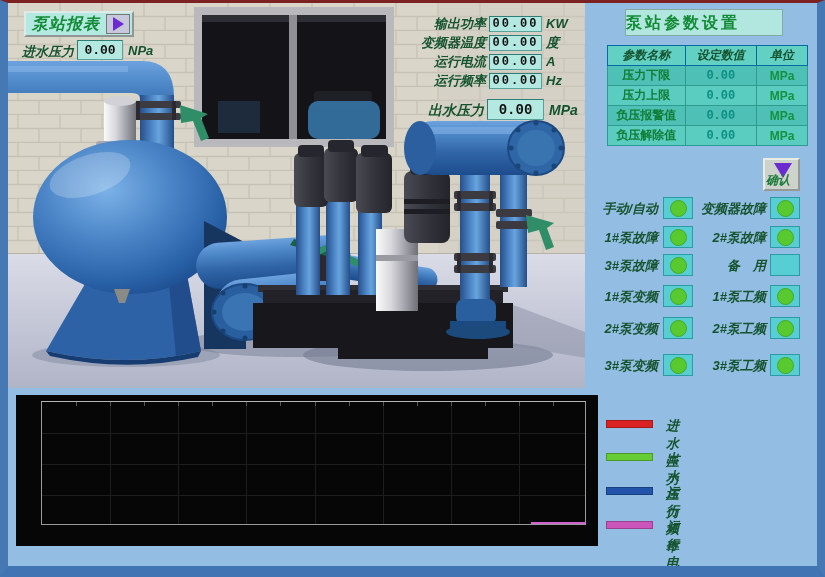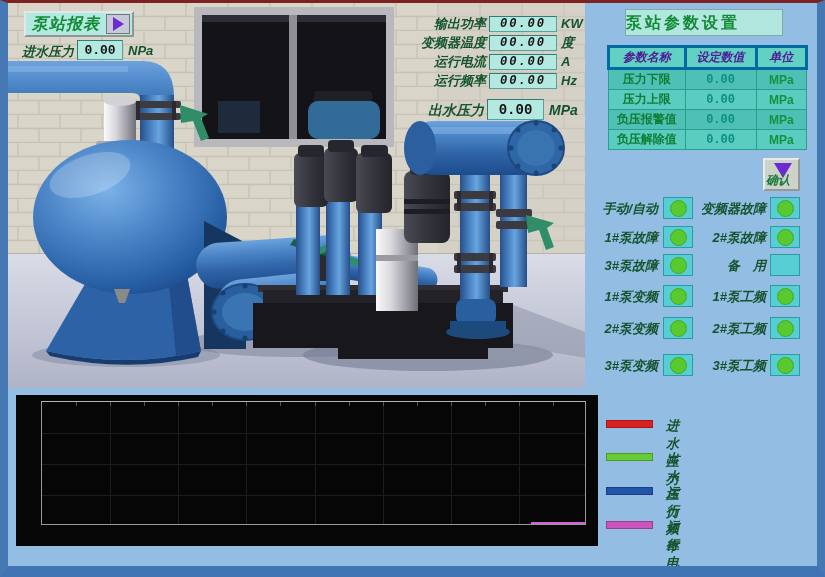--- a/index.html
+++ b/index.html
@@ -17,30 +17,30 @@
   #report-btn{left:16px;top:8px;width:110px;height:26px;background:#b4e9e1;
        border:2px outset #dfeae8;display:flex;align-items:center;cursor:pointer;}
   #report-btn .lbl{font-size:16px;letter-spacing:1px;color:#128a36;font-weight:bold;
        font-style:italic;padding-left:6px;flex:1;}
   #play-box{width:24px;height:20px;background:#c7c9da;border:1px solid #777;
        margin-right:2px;display:flex;align-items:center;justify-content:center;}
   #play-box .tri{width:0;height:0;border-left:11px solid #6c2bd0;
        border-top:7px solid transparent;border-bottom:7px solid transparent;}
   .readout-row{position:absolute;height:17px;display:flex;align-items:center;}
   .readout-row .rlabel{width:112px;text-align:right;font-size:13px;margin-right:3px;}
-  .readout-row .rval{width:68px;height:16px;font-size:12px;line-height:15px;letter-spacing:2px;font-style:italic;}
+  .readout-row .rval{width:53px;height:16px;font-size:12px;line-height:15px;letter-spacing:2px;}
   .readout-row .runit{font-size:13px;margin-left:4px;}
   
   #settings-title{left:617px;top:6px;width:158px;height:27px;background:#b2e7df;
        border:1px solid #84a8a2;color:#128a36;font-size:16px;font-weight:bold;
        letter-spacing:3px;text-align:left;line-height:25px;}
   #param-table{left:599px;top:42px;width:201px;border-collapse:collapse;
        border:1px solid #2f9a90;}
-  #param-table th{background:#63d0c4;color:#4c1d95;font-size:12px;font-weight:bold;
-       font-style:italic;height:19px;border:3px solid #0369a1;}
+  #param-table th{background:#63d0c4;color:#14532d;font-size:12px;font-weight:bold;
+       font-style:italic;height:19px;border:1px solid #0369a1;}
   #param-table td{font-size:12px;height:17px;text-align:center;border:1px solid #2f9a90;}
   #param-table tr:nth-child(odd) td{background:#4fc0b5;}
   #param-table tr:nth-child(even) td{background:#5accc0;}
   #param-table td.pname{color:#0f7d34;font-weight:bold;}
   #param-table td.pval{color:#0b8f80;font-weight:bold;font-family:"Liberation Mono",monospace;}
   #param-table td.punit{color:#14923e;font-weight:bold;}
   #confirm-btn{left:755px;top:155px;width:37px;height:33px;background:#cdd2cb;
        border:2px outset #e8ece6;cursor:pointer;}
   #confirm-btn .tri{position:absolute;left:9px;top:3px;width:0;height:0;
        border-top:15px solid #6c2bd0;border-left:9px solid transparent;border-right:9px solid transparent;}

